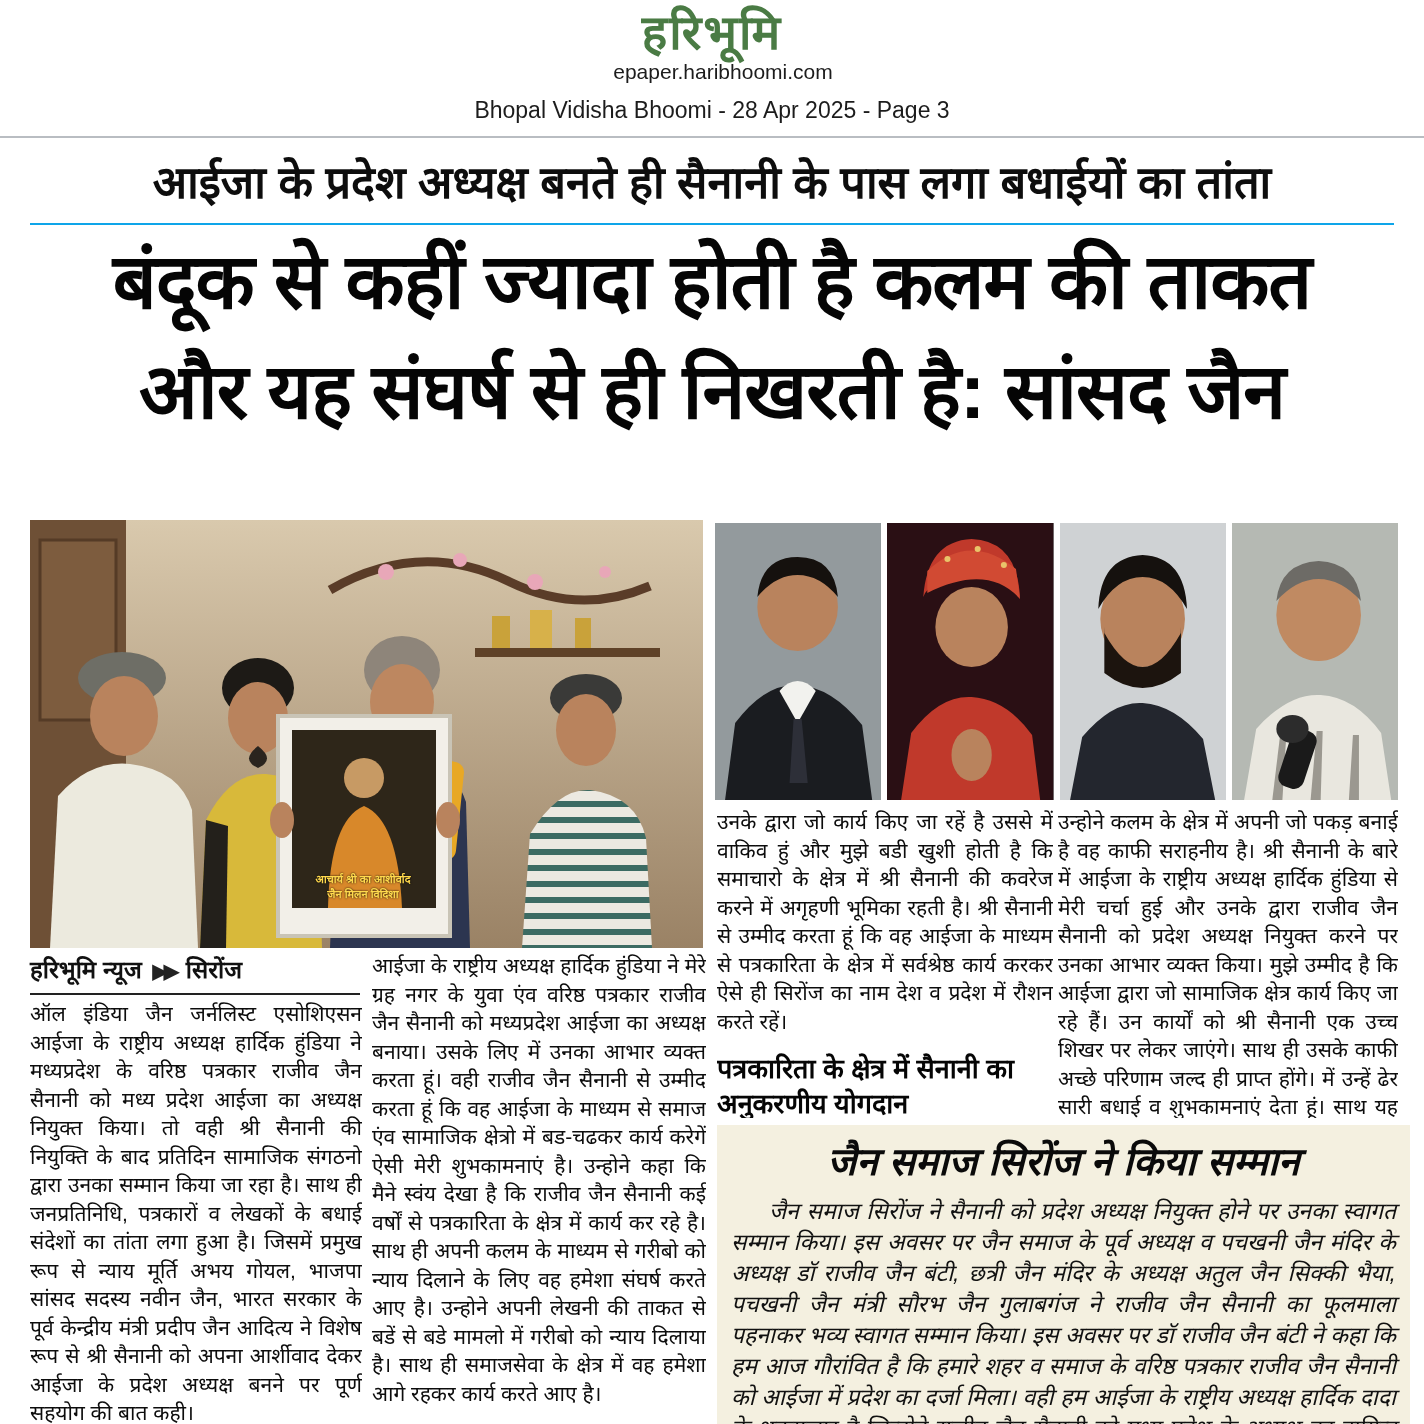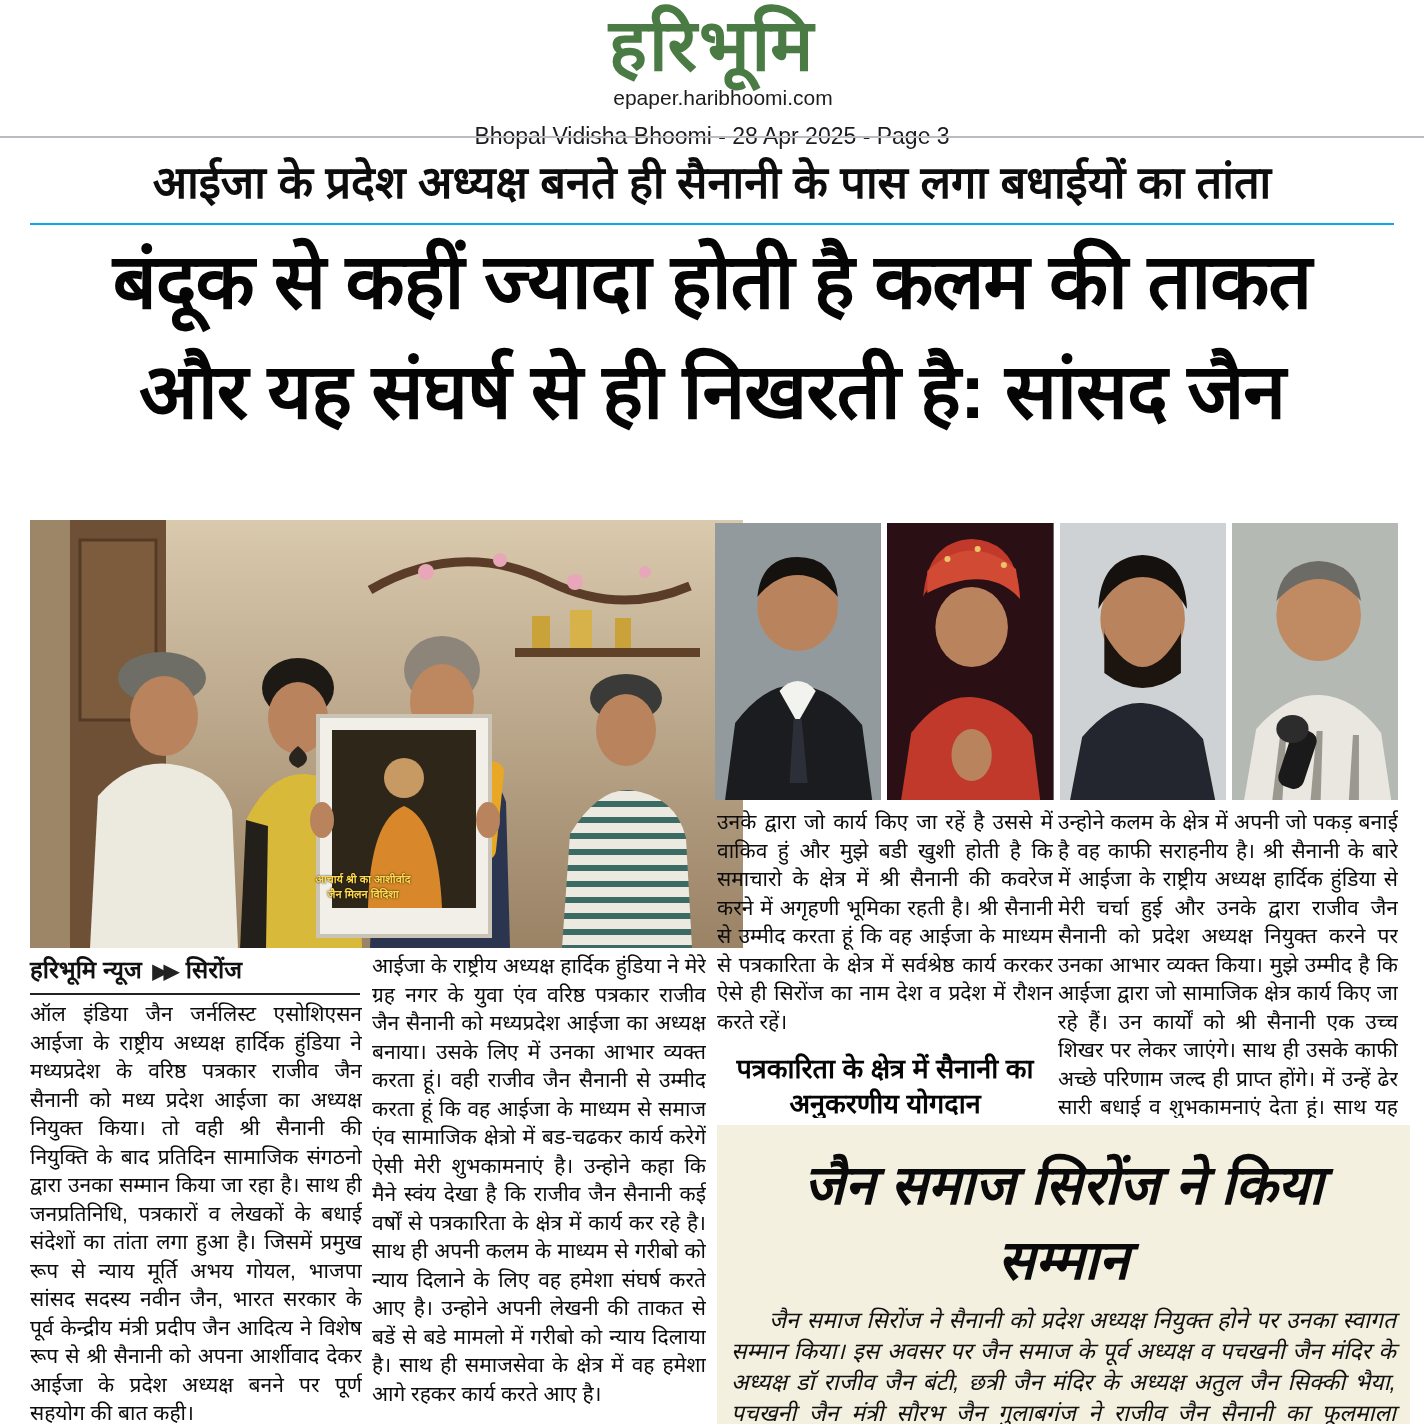--- a/index.html
+++ b/index.html
@@ -3,72 +3,72 @@
 <meta charset="utf-8">
 <style>
   html,body{margin:0;padding:0;background:#e8e8e8;}
   .page{
     position:relative;width:1424px;height:1424px;margin:0 auto;
     background:#ffffff;overflow:hidden;
     font-family:"Liberation Sans", sans-serif;color:#111;
   }
   
   .masthead{position:absolute;left:0;top:8px;width:100%;text-align:center;}
-  .logo{font-size:72px;font-weight:bold;color:#4a7b44;letter-spacing:2px;line-height:1.05;}
+  .logo{font-size:48px;font-weight:bold;color:#4a7b44;letter-spacing:2px;line-height:1.05;}
   .website{font-size:21px;color:#1c1c1c;margin-top:2px;padding-left:22px;}
   .edition{font-size:23px;color:#1c1c1c;margin-top:13px;}
   .top-rule{position:absolute;left:0;top:136px;width:100%;height:2px;background:#b9bdc2;}
   
   .kicker{
     position:absolute;left:30px;top:150px;width:1364px;text-align:center;
     font-size:45px;font-weight:bold;color:#0d0d0d;
     border-bottom:2px solid #0ea5e9;padding-bottom:12px;
   }
   .headline{
     position:absolute;left:20px;top:226px;width:1384px;text-align:center;
     font-weight:bold;color:#050505;font-size:77px;line-height:1.43;letter-spacing:-1px;
   }
   .deck{
     position:absolute;left:40px;top:458px;width:1344px;text-align:center;
     font-size:36px;font-weight:bold;font-style:italic;color:#0d0d0d;
   }
   
-  .photo-main{position:absolute;left:30px;top:520px;width:673px;height:428px;overflow:hidden;background:#9d8668;padding-left:40px;}
+  .photo-main{position:absolute;left:30px;top:520px;width:673px;height:428px;overflow:hidden;background:#9d8668;}
   .photo-main svg{display:block;width:100%;height:100%;}
   .frame-caption{
     position:absolute;left:250px;top:352px;width:166px;text-align:center;
     color:#ffd94d;font-size:11px;line-height:1.35;font-weight:bold;text-shadow:0 0 2px #000;
   }
   .portraits{position:absolute;left:715px;top:523px;width:683px;height:277px;display:flex;gap:6px;}
   .portrait{flex:1 1 0;overflow:hidden;background:#888;}
   .portrait svg{display:block;width:100%;height:100%;}
   
   .byline{
     position:absolute;left:30px;top:952px;width:330px;text-align:left;
     font-size:24px;font-weight:bold;color:#111;
     border-bottom:2px solid #222;padding-bottom:8px;
   }
   .byline .arrows{color:#222;font-size:20px;letter-spacing:-4px;margin:0 4px;}
   
   .col{position:absolute;font-size:21px;line-height:28.5px;text-align:justify;color:#0c0c0c;}
   .col p{margin:0 0 2px 0;}
   .col .subhead{
-    font-size:27px;line-height:1.3;font-weight:bold;text-align:center;color:#050505;
+    font-size:27px;line-height:1.3;font-weight:bold;text-align:left;color:#050505;
     border-bottom:2px solid #222;padding:10px 0 8px 0;margin:6px 0 8px 0;
   }
   .col1{left:30px;top:1000px;width:332px;height:424px;overflow:hidden;}
   .col2{left:372px;top:952px;width:334px;height:472px;overflow:hidden;}
   .col3{left:717px;top:808px;width:336px;height:310px;overflow:hidden;}
   .col4{left:1058px;top:808px;width:340px;height:310px;overflow:hidden;}
   
   .box{
     position:absolute;left:717px;top:1125px;width:693px;height:299px;overflow:hidden;
     background:#f4f0e0;padding:6px 14px;box-sizing:border-box;
   }
-  .box-title{font-size:55px;font-weight:bold;font-style:italic;text-align:center;color:#0a0a0a;margin:14px 0 10px 0;}
+  .box-title{font-size:39px;font-weight:bold;font-style:italic;text-align:center;color:#0a0a0a;margin:2px 0 10px 0;}
   .box-body{font-size:23px;line-height:31px;font-style:italic;text-align:justify;color:#111;text-indent:38px;}
 </style>
 </head>
 <body>
 
 <div class="page">
 
   <div class="masthead">
     <div class="logo">हरिभूमि</div>
     <div class="website">epaper.haribhoomi.com</div>

